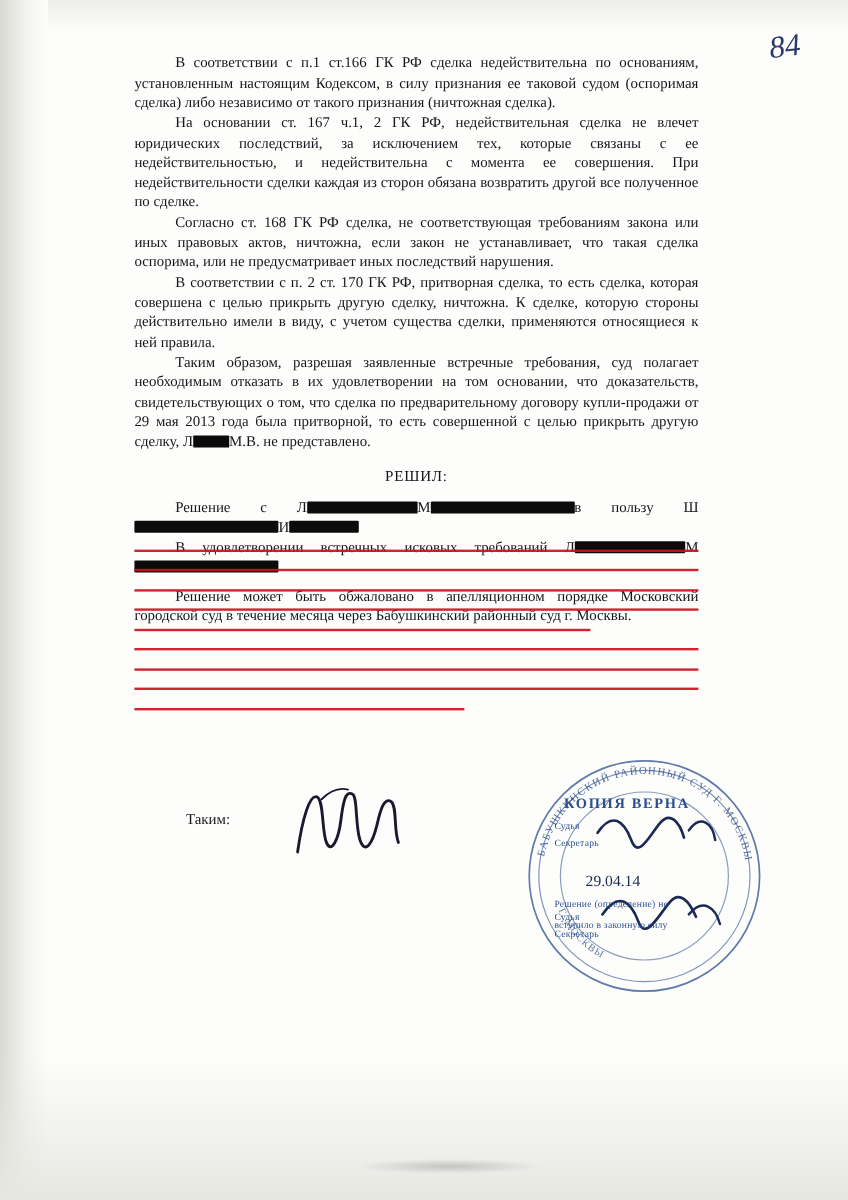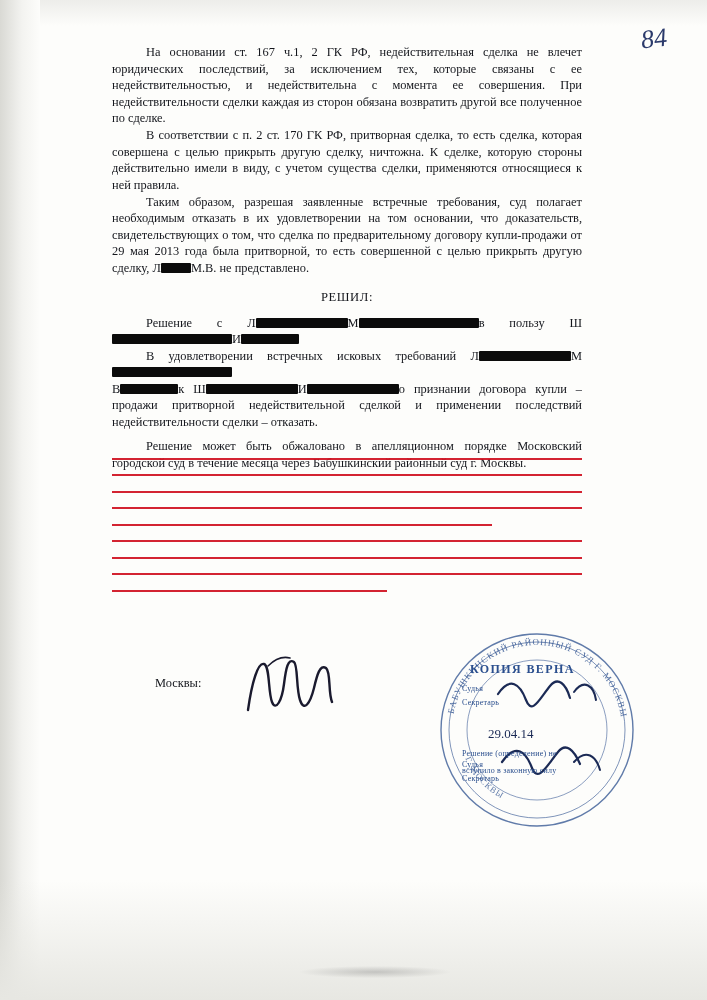--- a/index.html
+++ b/index.html
@@ -141,62 +141,61 @@
 <div id="page">
 
   <div id="scan-shade-top"></div>
   <div id="scan-shade-left"></div>
   <div id="scan-shade-bottom"></div>
 
   <div class="page-number">84</div>
 
   <div class="doc-body">
 
+    <p class="para">В соответствии с п.1 ст.166 ГК РФ сделка недействительна по основаниям, установленным настоящим Кодексом, в силу признания ее таковой судом (оспоримая сделка) либо независимо от такого признания (ничтожная сделка).</p>
     <p class="para">На основании ст. 167 ч.1, 2 ГК РФ, недействительная сделка не влечет юридических последствий, за исключением тех, которые связаны с ее недействительностью, и недействительна с момента ее совершения. При недействительности сделки каждая из сторон обязана возвратить другой все полученное по сделке.</p>
+    <p class="para">Согласно ст. 168 ГК РФ сделка, не соответствующая требованиям закона или иных правовых актов, ничтожна, если закон не устанавливает, что такая сделка оспорима, или не предусматривает иных последствий нарушения.</p>
     <p class="para">В соответствии с п. 2 ст. 170 ГК РФ, притворная сделка, то есть сделка, которая совершена с целью прикрыть другую сделку, ничтожна. К сделке, которую стороны действительно имели в виду, с учетом существа сделки, применяются относящиеся к ней правила.</p>
 
     <p class="para">
       <span>Таким образом, разрешая заявленные встречные требования, суд полагает необходимым отказать в их удовлетворении на том основании, что доказательств, свидетельствующих о том, что сделка по предварительному договору купли-продажи от 29 мая 2013 года была притворной, то есть совершенной с целью прикрыть другую сделку, Л</span><span class="redact r-sm"></span><span>М.В. не представлено.</span>
     </p>
 
 
     <p class="ruling-heading">РЕШИЛ:</p>
 
     <div style="position:relative;">
 
       <p class="para tight">
         <span>Решение с Л</span><span class="redact r-lg"></span><span>М</span><span class="redact r-xl"></span><span>в пользу Ш</span><span class="redact r-xl"></span><span>И</span><span class="redact r-md"></span>
       </p>
 
 
       <p class="para tight">
         <span>В удовлетворении встречных исковых требований Л</span><span class="redact r-lg"></span><span>М</span><span class="redact r-xl"></span>
       </p>
 
-      <p class="para tight" style="text-indent:0;">
-        <span>В</span><span class="redact r-md"></span><span>к Ш</span><span class="redact r-lg"></span><span>И</span><span class="redact r-lg"></span><span>о признании договора купли – продажи притворной недействительной сделкой и применении последствий недействительности сделки – отказать.</span>
-      </p>
 
     </div>
 
     <p class="para" style="margin-top:8px;">Решение может быть обжаловано в апелляционном порядке Московский городской суд в течение месяца через Бабушкинский районный суд г. Москвы.</p>
 
   </div>
 
   <div class="redline" style="left:112px; top:458px; width:470px;"></div>
   <div class="redline" style="left:112px; top:474px; width:470px;"></div>
   <div class="redline" style="left:112px; top:491px; width:470px;"></div>
   <div class="redline" style="left:112px; top:507px; width:470px;"></div>
   <div class="redline" style="left:112px; top:524px; width:380px;"></div>
   <div class="redline" style="left:112px; top:540px; width:470px;"></div>
   <div class="redline" style="left:112px; top:557px; width:470px;"></div>
   <div class="redline" style="left:112px; top:573px; width:470px;"></div>
   <div class="redline" style="left:112px; top:590px; width:275px;"></div>
 
-  <div class="judge-label">Москвы:</div>
+  <div class="judge-label">Таким:</div>
 
   <svg class="signature" viewBox="0 0 120 70">
     <path d="M10,62 C14,34 20,14 26,16 C32,18 30,44 34,54 C38,64 44,52 46,36 C48,20 50,10 56,14 C60,17 58,40 62,52 C66,64 72,56 76,40 C79,27 82,16 88,20 C93,24 90,44 94,54" fill="none" stroke="#1a1a2e" stroke-width="2.4" stroke-linecap="round"></path>
     <path d="M30,18 C36,12 44,8 52,10" fill="none" stroke="#1a1a2e" stroke-width="1.6" stroke-linecap="round"></path>
   </svg>
 
   <div class="stamp">
     <svg viewBox="0 0 226 230" width="226" height="230">
       <defs>
         <path id="arcTop" d="M 28,118 A 85,85 0 0 1 198,118"></path>

